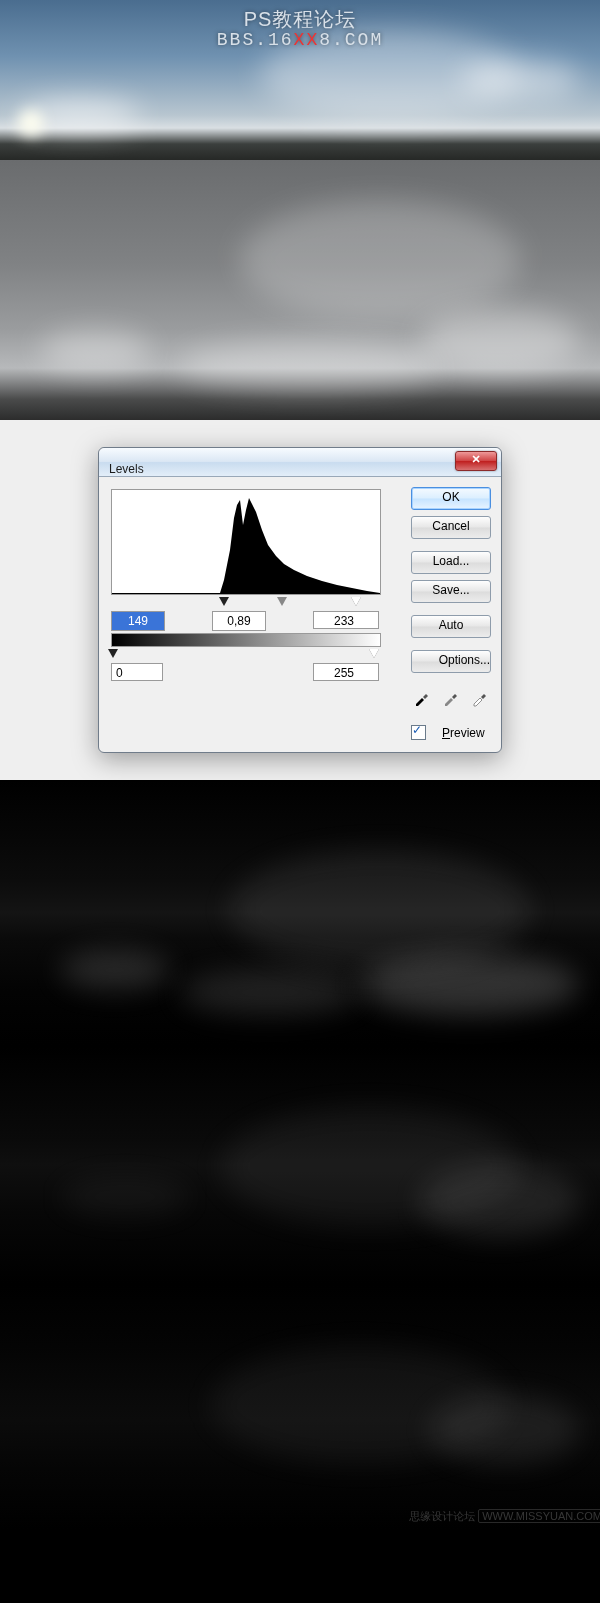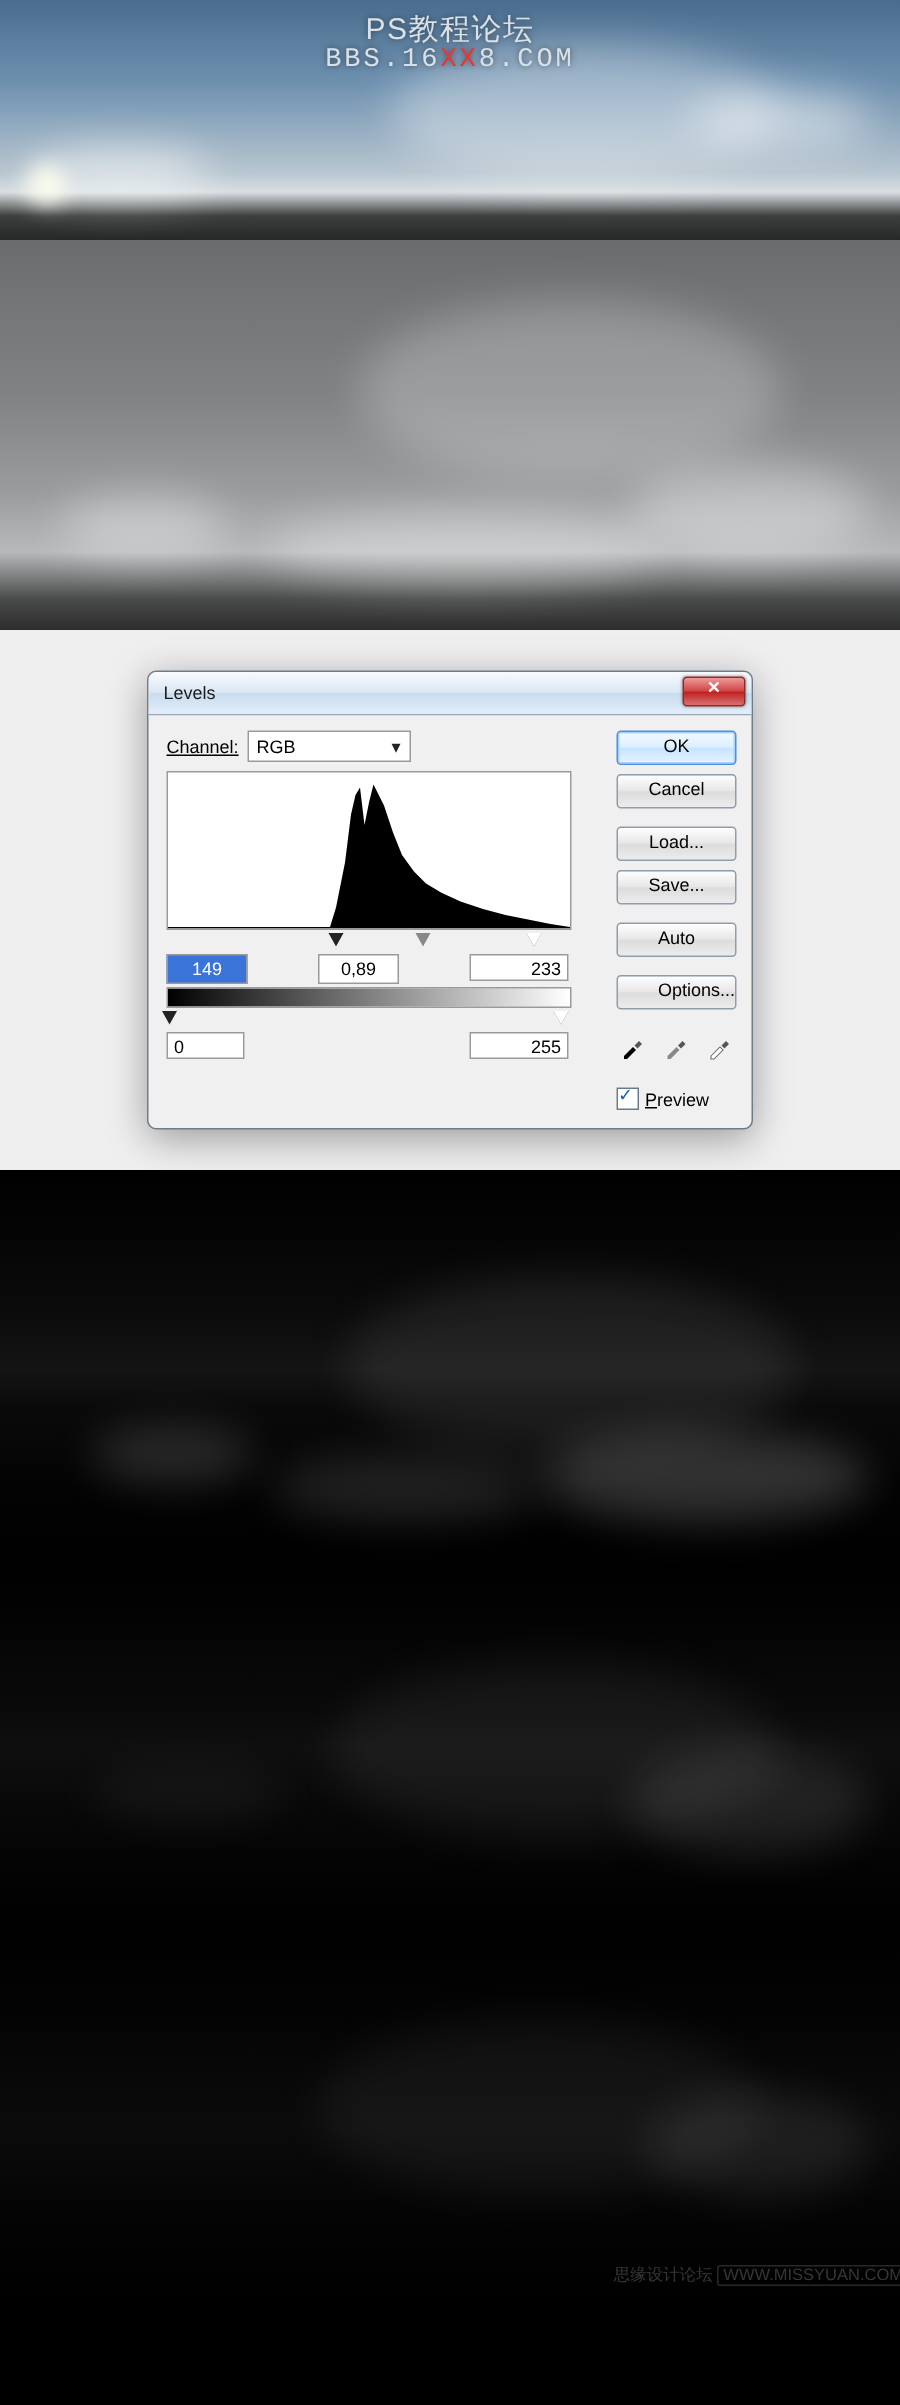--- a/index.html
+++ b/index.html
@@ -43,21 +43,21 @@
   border-radius: 6px;
   box-shadow: 0 6px 26px rgba(0,0,0,.35);
   font-size: 12px;
 }
 .dlg-title {
   height: 28px;
   border-radius: 6px 6px 0 0;
   background: linear-gradient(#f7fbff, #dbe7f4 48%, #c9dcef 52%, #e3eef9);
   border-bottom: 1px solid #99a8b8;
   display: flex;
-  align-items: center;
+  align-items: flex-end;
   padding: 0 0 0 10px;
   font-size: 12px;
   color: #1b1b1b;
   position: relative;
 }
 .close-btn {
   position: absolute; right: 4px; top: 3px;
   width: 40px; height: 18px;
   border-radius: 3px;
   background: linear-gradient(#e99, #d04646 48%, #c02020 52%, #d87070);
@@ -93,21 +93,21 @@
 
 .slider-rail { position: relative; width: 268px; height: 14px; }
 .tri { position: absolute; top: 2px; width: 0; height: 0; border-left: 5px solid transparent; border-right: 5px solid transparent; }
 .tri-black { border-top: 9px solid #222; }
 .tri-gray  { border-top: 9px solid #888; }
 .tri-white { border-top: 9px solid #fff; filter: drop-shadow(0 0 0.5px #555); }
 
 .vals3 { display: flex; width: 268px; justify-content: space-between; margin-top: 2px; }
 .numbox { width: 52px; height: 18px; border: 1px solid #9a9a9a; background: #fff; text-align: center; line-height: 18px; }
 .numbox.sel { background: #3a74d8; color: #fff; }
-.numbox.right { text-align: right; padding-right: 4px; box-sizing: border-box; }
+.numbox.right { text-align: center; padding-right: 4px; box-sizing: border-box; }
 .numbox.wide { width: 66px; }
 
 .out-grad {
   width: 268px; height: 12px; margin-top: 2px;
   border: 1px solid #9a9a9a;
   background: linear-gradient(90deg, #000, #fff);
 }
 .out-rail { position: relative; width: 268px; height: 14px; }
 .vals2 { display: flex; width: 268px; justify-content: space-between; margin-top: 2px; }
 
@@ -122,21 +122,21 @@
   font-size: 12px;
 }
 .wbtn.primary {
   border: 1px solid #4a8fe0;
   box-shadow: 0 0 0 1px #a8d3ff inset;
   background: linear-gradient(#f4faff, #dcefff 48%, #c6e4ff 52%, #e8f4ff);
 }
 
 .droppers { display: flex; justify-content: space-between; margin-top: 8px; }
 .dropper { width: 22px; height: 22px; display: flex; align-items: center; justify-content: center; }
-.chk-row { display: flex; align-items: center; gap: 4px; margin-top: 10px; font-size: 12px; }
+.chk-row { display: flex; align-items: center; gap: 16px; margin-top: 10px; font-size: 12px; }
 .chk { width: 13px; height: 13px; border: 1px solid #6a7a8a; background: #fff; position: relative; }
 .chk::after { content: "✓"; position: absolute; left: 0; top: -3px; font-size: 12px; color: #1b5db5; }
 
 
 .eyesvg { width: 18px; height: 18px; }
 </style>
 </head>
 <body>
 
 <div class="stack">
@@ -160,27 +160,20 @@
   </div>
 
   <div class="dialog-strip">
     <div class="dlg">
       <div class="dlg-title">
         <span>Levels</span>
         <div class="close-btn"><span>✕</span></div>
       </div>
       <div class="dlg-body">
         <div class="dlg-left">
-          <div class="row">
-            <span class="lbl"><span class="lbl-u">Channel:</span></span>
-            <div class="combo">
-              <span>RGB</span>
-              <span class="arrow">▾</span>
-            </div>
-          </div>
 
           <div class="hist-box">
             <svg class="hist-svg" viewBox="0 0 268 104" preserveAspectRatio="none">
               <path d="M0,104 L0,103 L108,103 L112,90 L118,60 L122,28 L125,15 L128,10 L131,35 L134,20 L137,8 L140,14 L144,22 L150,40 L156,55 L164,66 L172,74 L182,80 L195,86 L210,91 L225,95 L240,98 L255,101 L268,103 L268,104 Z" fill="#000"></path>
             </svg>
           </div>
           <div class="slider-rail">
             <div class="tri tri-black" style="left:108px;"></div>
             <div class="tri tri-gray" style="left:166px;"></div>
             <div class="tri tri-white" style="left:240px;"></div>

